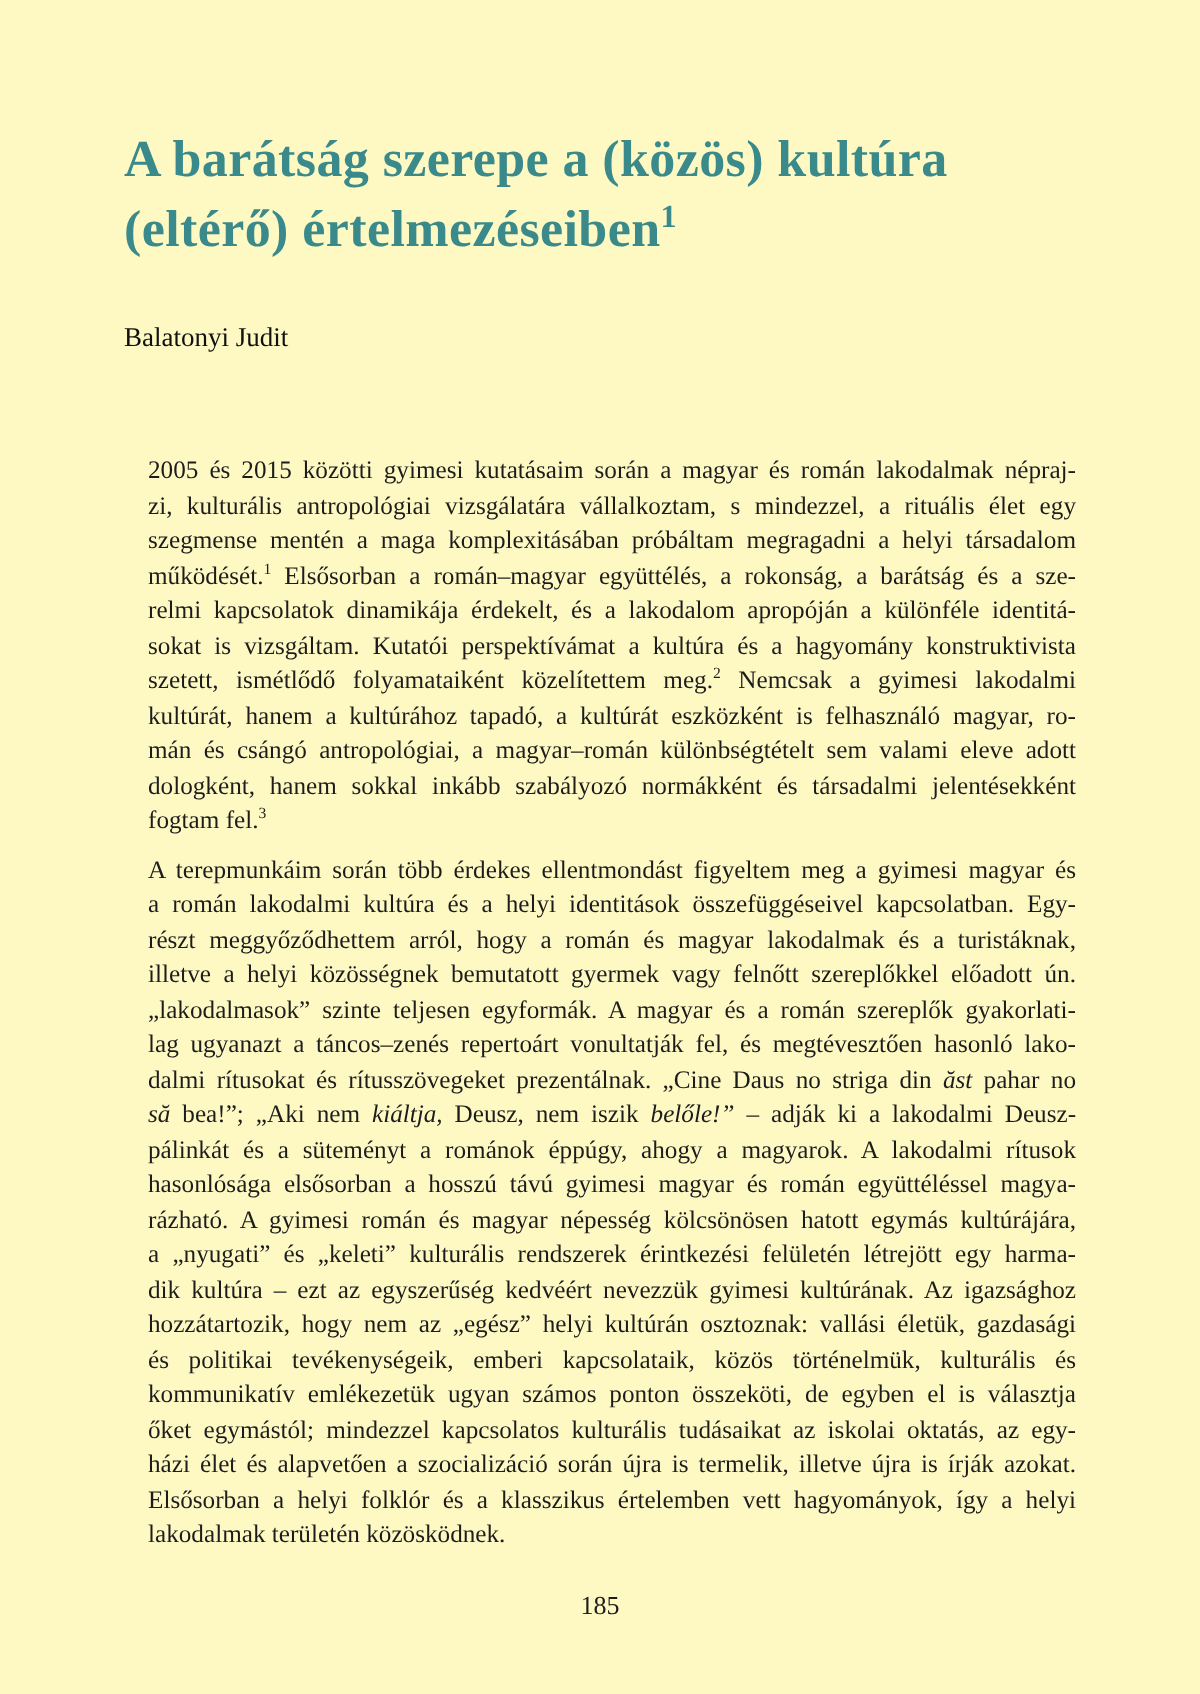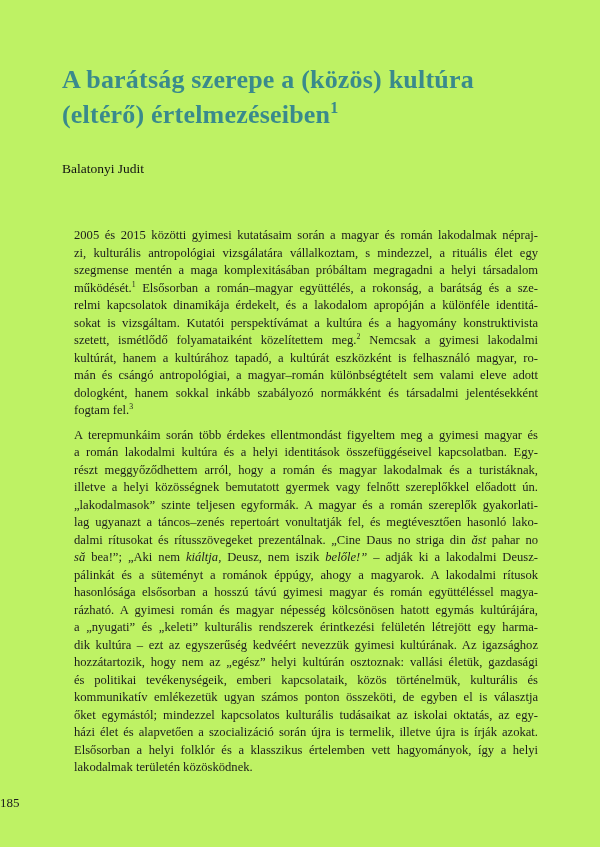--- a/index.html
+++ b/index.html
@@ -6,21 +6,21 @@
     margin: 0;
     padding: 0;
     background: #ffffff;
   }
   .page {
     position: relative;
     width: 600px;
     height: 847px;
     box-sizing: border-box;
     padding: 62px 62px 0 62px;
-    background: #bef264;
+    background: #fef9c3;
     font-family: "Liberation Serif", "DejaVu Serif", serif;
     color: #1c1c1c;
     overflow: hidden;
   }
   .title {
     margin: 0;
     font-size: 26px;
     line-height: 35px;
     font-weight: bold;
     letter-spacing: 0.2px;
@@ -64,21 +64,21 @@
   .body-text sup {
     font-size: 0.62em;
     line-height: 0;
     vertical-align: super;
   }
   .page-number {
     position: absolute;
     left: 0;
     right: 0;
     bottom: 36px;
-    text-align: left;
+    text-align: center;
     font-size: 13px;
     color: #1c1c1c;
   }
 </style>
 </head>
 <body>
 
 <div class="page">
 
   <h1 class="title" style="color: rgb(58, 138, 140);">

